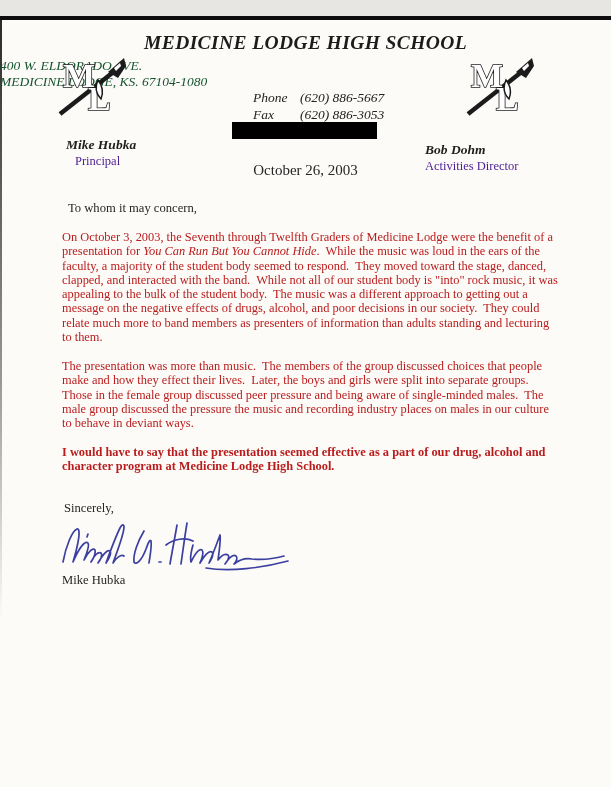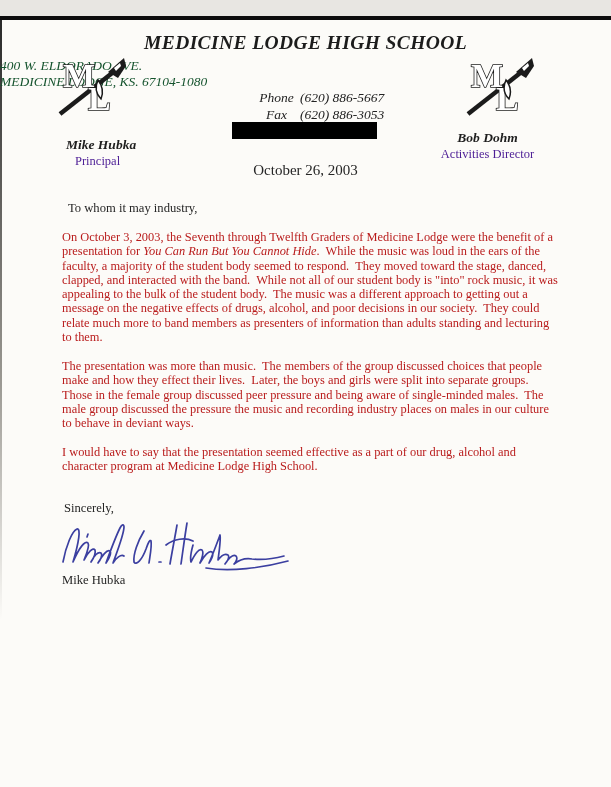--- a/index.html
+++ b/index.html
@@ -36,61 +36,61 @@
     position:absolute;left:0;width:611px;text-align:left;
     font-size:13.5px;font-style:italic;color:#14532d;
   }
   .addr1{top:42px;}
   .addr2{top:58px;}
   .contact-block{
     position:absolute;left:253px;top:74px;
     font-size:13.5px;font-style:italic;color:#222;
     line-height:16.5px;
   }
-  .contact-row .c-label{display:inline-block;width:47px;text-align:center;}
+  .contact-row .c-label{display:inline-block;width:47px;}
   
   .logo{position:absolute;width:76px;height:72px;}
   .logo-left{left:56px;top:38px;}
   .logo-right{left:464px;top:38px;}
   .logo svg{width:100%;height:100%;}
   .logo text{
     font-family:"Liberation Serif", serif;
     font-weight:bold;font-size:34px;
     fill:#ffffff;stroke:#1b1b1b;stroke-width:1.6;
     paint-order:stroke;
   }
   
   .redaction-bar{
     position:absolute;left:232px;top:106px;width:145px;height:17px;
     background:#000;
   }
   
   .official-left{position:absolute;left:66px;top:121px;}
-  .official-right{position:absolute;left:425px;top:114px;width:125px;text-align:center;}
+  .official-right{position:absolute;left:425px;top:126px;width:125px;}
   .official-name{font-size:13.5px;font-weight:bold;font-style:italic;color:#1e1e1e;}
   .official-title{font-size:12.5px;color:#4c1d95;margin-top:1px;}
   .official-left .official-title{margin-left:9px;}
   
   .letter-date{
     position:absolute;top:146px;left:0;width:611px;text-align:center;
     font-size:15px;color:#262626;
   }
   
   .salutation{
     position:absolute;left:68px;top:185px;
     font-size:12.6px;color:#262626;
   }
   .para{
     position:absolute;left:62px;width:497px;
     font-size:12.4px;line-height:14.3px;color:#b91c1c;
     text-align:left;white-space:pre-wrap;
   }
   .p1{top:214px;}
   .p2{top:343px;}
-  .p3{top:429px;}
+  .p3{top:429px;font-weight:bold;}
   .italic-title{font-style:italic;}
   .sincerely{
     position:absolute;left:64px;top:485px;
     font-size:12.6px;color:#262626;
   }
   .signature{position:absolute;left:58px;top:500px;width:240px;height:58px;}
   .signature svg{width:100%;height:100%;}
   .printed-name{
     position:absolute;left:62px;top:557px;
     font-size:12.6px;color:#262626;
@@ -143,21 +143,21 @@
     <div class="official-name">Mike Hubka</div>
     <div class="official-title">Principal</div>
   </div>
   <div class="official-right">
     <div class="official-name">Bob Dohm</div>
     <div class="official-title">Activities Director</div>
   </div>
 
   <div class="letter-date">October 26, 2003</div>
 
-  <div class="salutation">To whom it may industry,</div>
+  <div class="salutation">To whom it may concern,</div>
 
   <div class="para p1"><span>On October 3, 2003, the Seventh through Twelfth Graders of Medicine Lodge were the benefit of a presentation for </span><span class="italic-title">You Can Run But You Cannot Hide</span><span>.  While the music was loud in the ears of the faculty, a majority of the student body seemed to respond.  They moved toward the stage, danced, clapped, and interacted with the band.  While not all of our student body is "into" rock music, it was appealing to the bulk of the student body.  The music was a different approach to getting out a message on the negative effects of drugs, alcohol, and poor decisions in our society.  They could relate much more to band members as presenters of information than adults standing and lecturing to them.</span></div>
 
   <div class="para p2">The presentation was more than music.  The members of the group discussed choices that people make and how they effect their lives.  Later, the boys and girls were split into separate groups.  Those in the female group discussed peer pressure and being aware of single-minded males.  The male group discussed the pressure the music and recording industry places on males in our culture to behave in deviant ways.</div>
 
   <div class="para p3">I would have to say that the presentation seemed effective as a part of our drug, alcohol and character program at Medicine Lodge High School.</div>
 
   <div class="sincerely">Sincerely,</div>
 
   <div class="signature">

